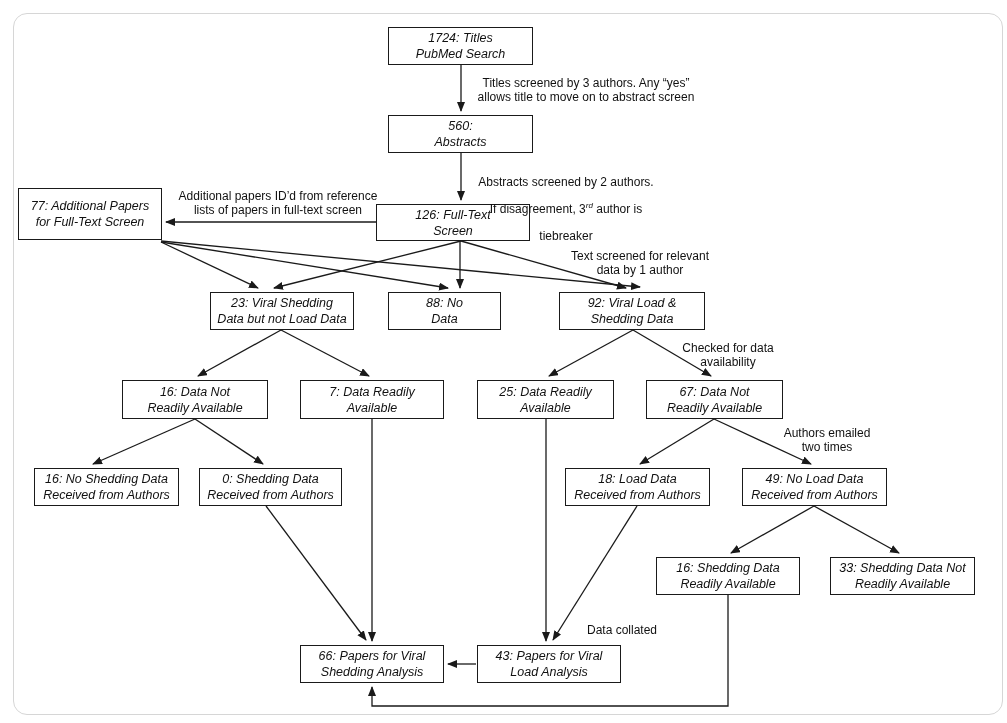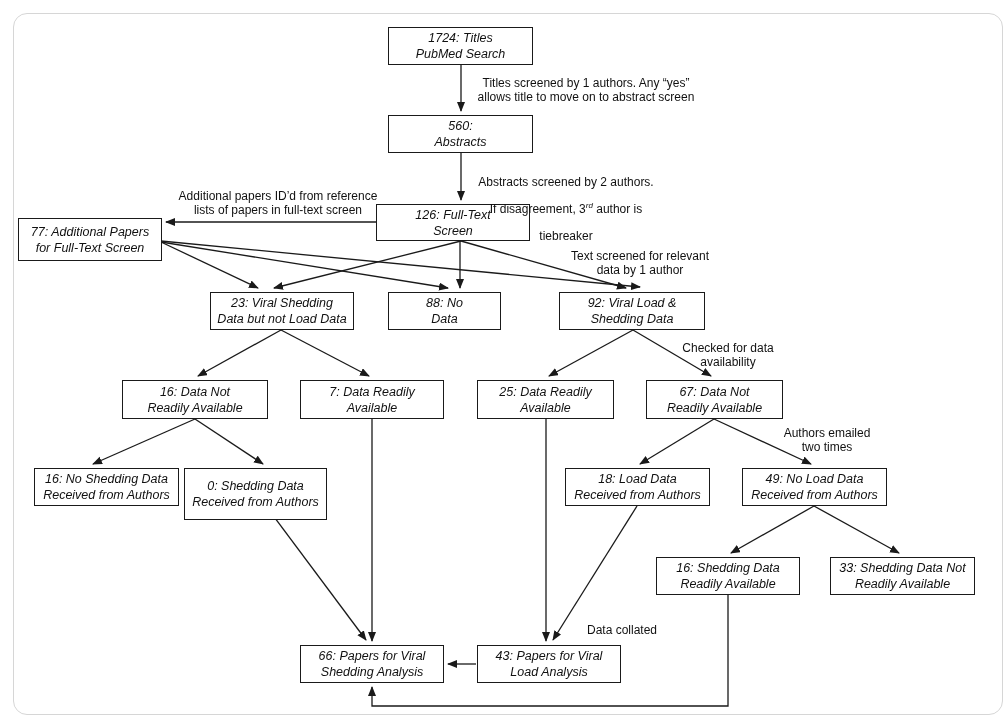--- a/index.html
+++ b/index.html
@@ -74,59 +74,59 @@
     <line x1="476" y1="664" x2="448" y2="664" marker-end="url(#ah)"></line>
     <polyline points="728,595 728,706 372,706 372,687" marker-end="url(#ah)"></polyline>
   </svg>
 
   <div class="node" style="left:388px;top:27px;width:145px;height:38px">1724: Titles
 PubMed Search</div>
   <div class="node" style="left:388px;top:115px;width:145px;height:38px">560:
 Abstracts</div>
   <div class="node" style="left:376px;top:204px;width:154px;height:37px">126: Full-Text
 Screen</div>
-  <div class="node" style="left:18px;top:218px;width:144px;height:43px">77: Additional Papers
+  <div class="node" style="left:18px;top:188px;width:144px;height:52px">77: Additional Papers
 for Full-Text Screen</div>
 
   <div class="node" style="left:210px;top:292px;width:144px;height:38px">23: Viral Shedding
 Data but not Load Data</div>
   <div class="node" style="left:388px;top:292px;width:113px;height:38px">88: No
 Data</div>
   <div class="node" style="left:559px;top:292px;width:146px;height:38px">92: Viral Load &amp;
 Shedding Data</div>
 
   <div class="node" style="left:122px;top:380px;width:146px;height:39px">16: Data Not
 Readily Available</div>
   <div class="node" style="left:300px;top:380px;width:144px;height:39px">7: Data Readily
 Available</div>
   <div class="node" style="left:477px;top:380px;width:137px;height:39px">25: Data Readily
 Available</div>
   <div class="node" style="left:646px;top:380px;width:137px;height:39px">67: Data Not
 Readily Available</div>
 
   <div class="node" style="left:34px;top:468px;width:145px;height:38px">16: No Shedding Data
 Received from Authors</div>
-  <div class="node" style="left:184px;top:468px;width:143px;height:52px">0: Shedding Data
+  <div class="node" style="left:199px;top:468px;width:143px;height:38px">0: Shedding Data
 Received from Authors</div>
   <div class="node" style="left:565px;top:468px;width:145px;height:38px">18: Load Data
 Received from Authors</div>
   <div class="node" style="left:742px;top:468px;width:145px;height:38px">49: No Load Data
 Received from Authors</div>
 
   <div class="node" style="left:656px;top:557px;width:144px;height:38px">16: Shedding Data
 Readily Available</div>
   <div class="node" style="left:830px;top:557px;width:145px;height:38px">33: Shedding Data Not
 Readily Available</div>
 
   <div class="node" style="left:300px;top:645px;width:144px;height:38px">66: Papers for Viral
 Shedding Analysis</div>
   <div class="node" style="left:477px;top:645px;width:144px;height:38px">43: Papers for Viral
 Load Analysis</div>
 
-  <div class="ann" style="left:586px;top:77px">Titles screened by 1 authors. Any “yes”
+  <div class="ann" style="left:586px;top:77px">Titles screened by 3 authors. Any “yes”
 allows title to move on to abstract screen</div>
 
   <div class="ann" style="left:566px;top:162px">
     <div>Abstracts screened by 2 authors.</div>
     <div><span>If disagreement, 3</span><sup>rd</sup><span> author is</span></div>
     <div>tiebreaker</div>
   </div>
 
   <div class="ann" style="left:278px;top:190px">Additional papers ID’d from reference
 lists of papers in full-text screen</div>

